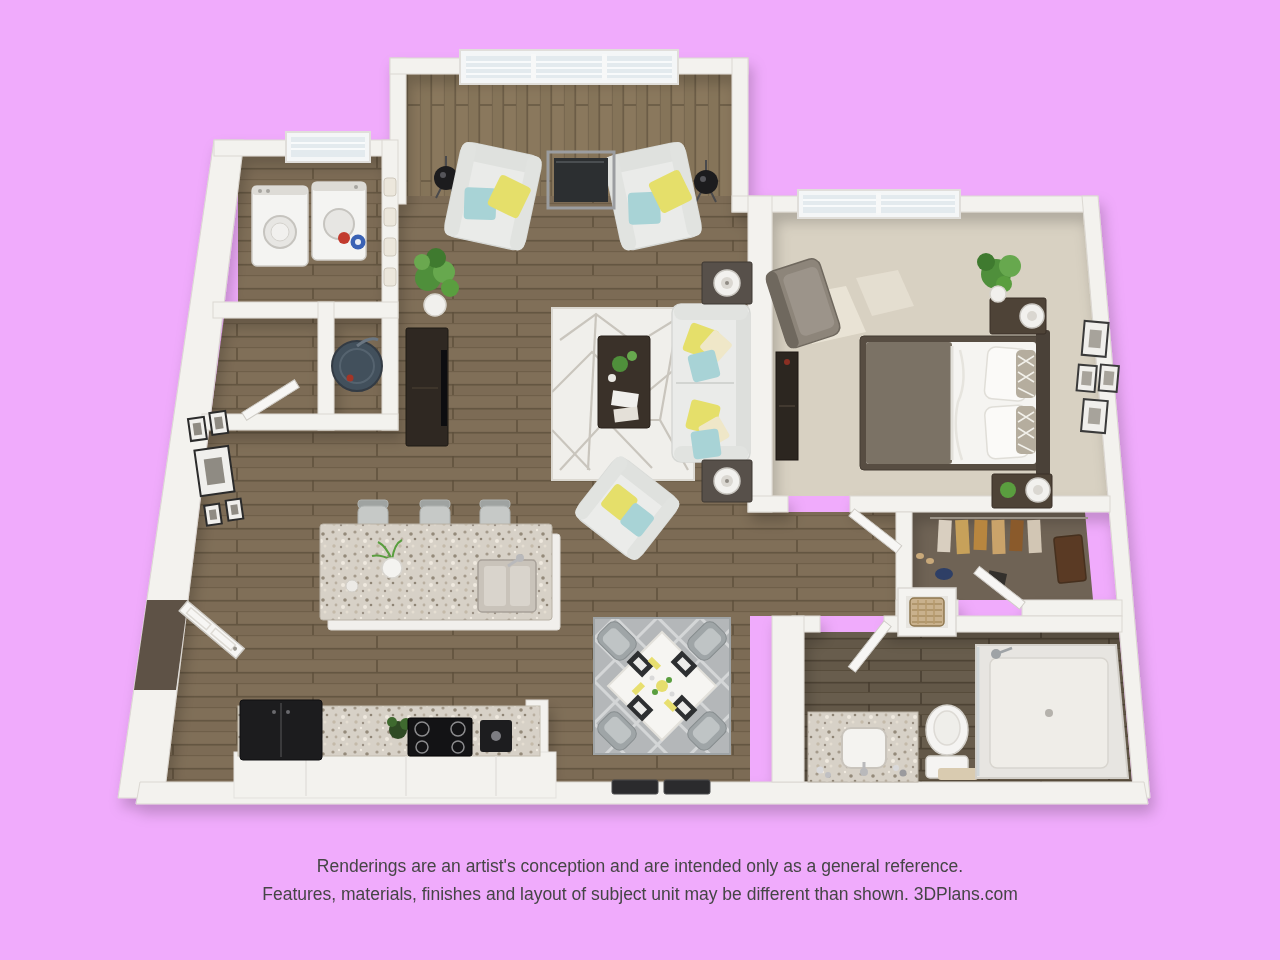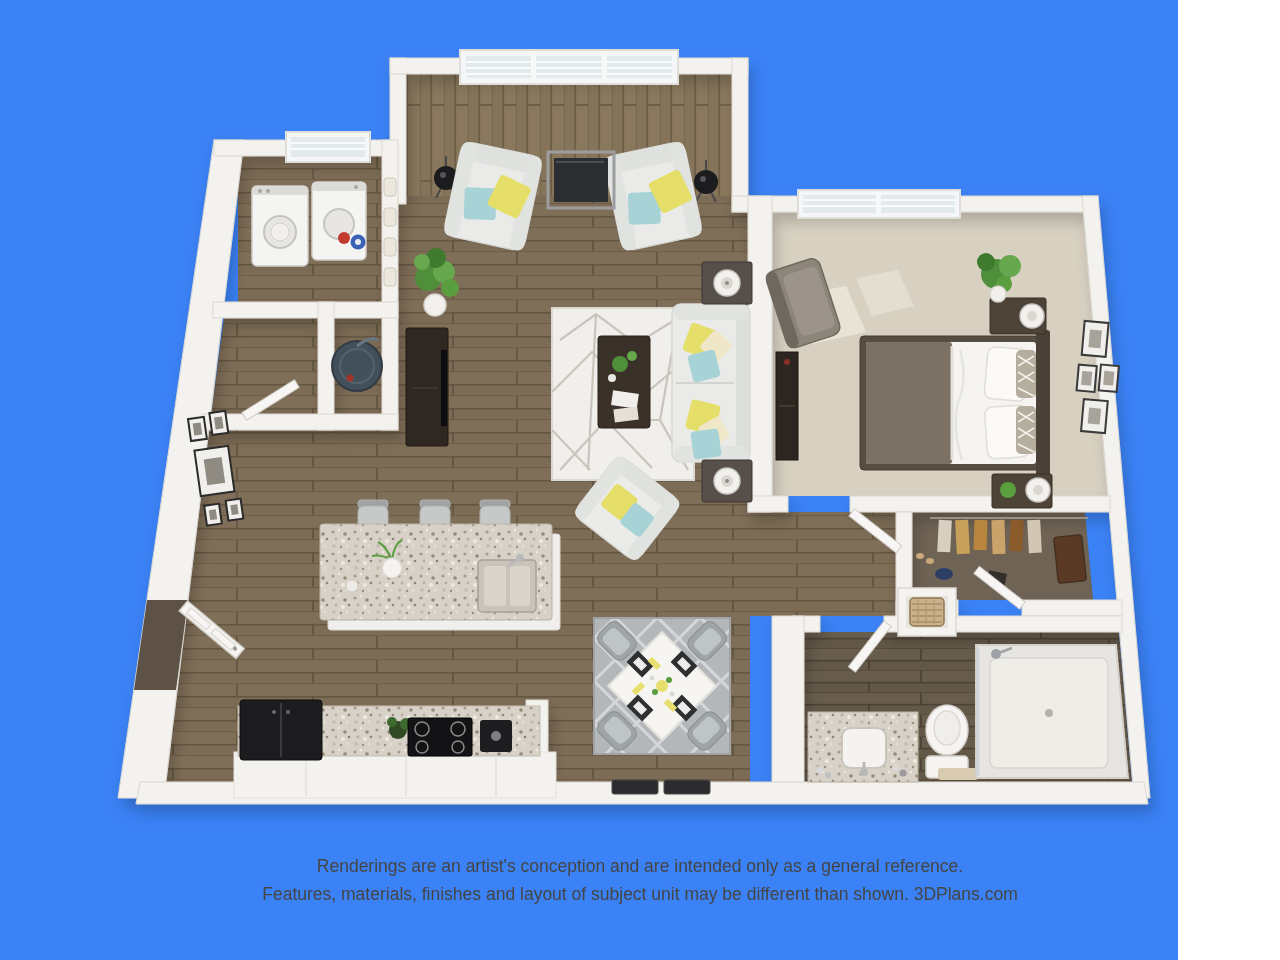--- a/index.html
+++ b/index.html
@@ -1,16 +1,16 @@
 <!DOCTYPE html>
 <html><head>
 <meta charset="utf-8">
 <style>
   html,body{margin:0;padding:0;background:#ffffff;}
-  .stage{position:relative;width:1178px;height:960px;background:#3b82f6;overflow:hidden;
+  .stage{position:relative;width:1280px;height:960px;background:#f0abfc;overflow:hidden;
          font-family:"Liberation Sans", sans-serif;}
   svg{display:block;}
   text.disclaimer{font-family:"Liberation Sans", sans-serif;font-size:17.5px;fill:#454545;}
 </style>
 </head>
 <body>
 
 <div class="stage">
 <svg width="1280" height="960" viewBox="0 0 1280 960">
   <defs>

